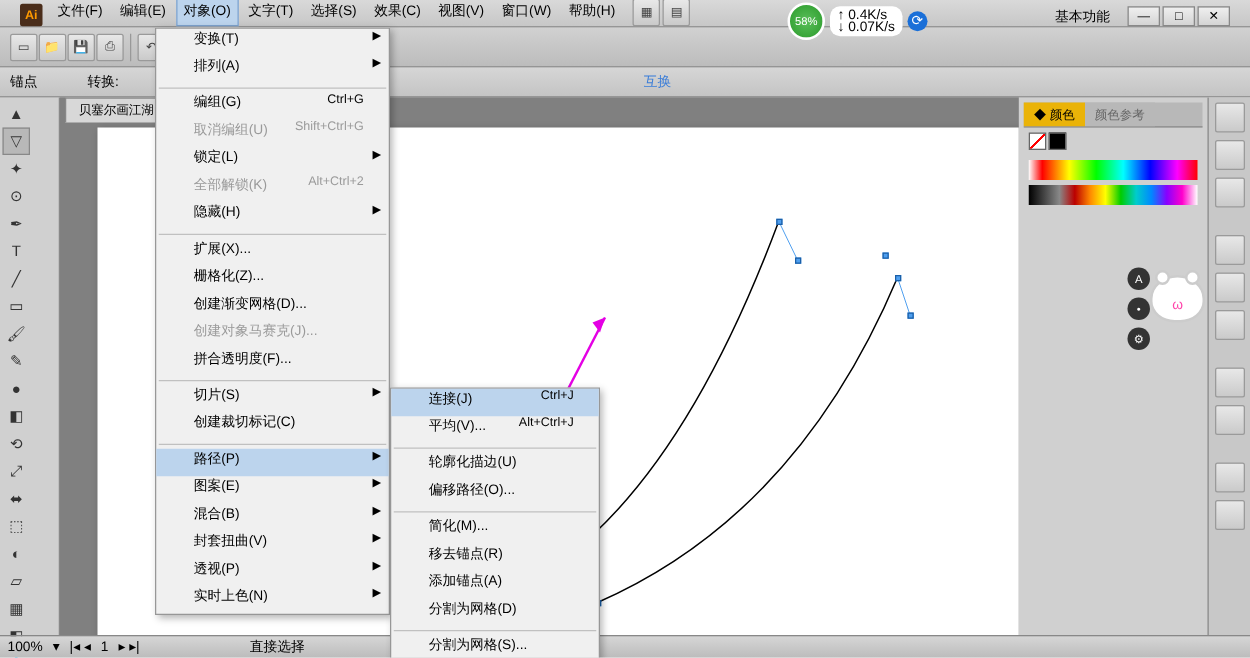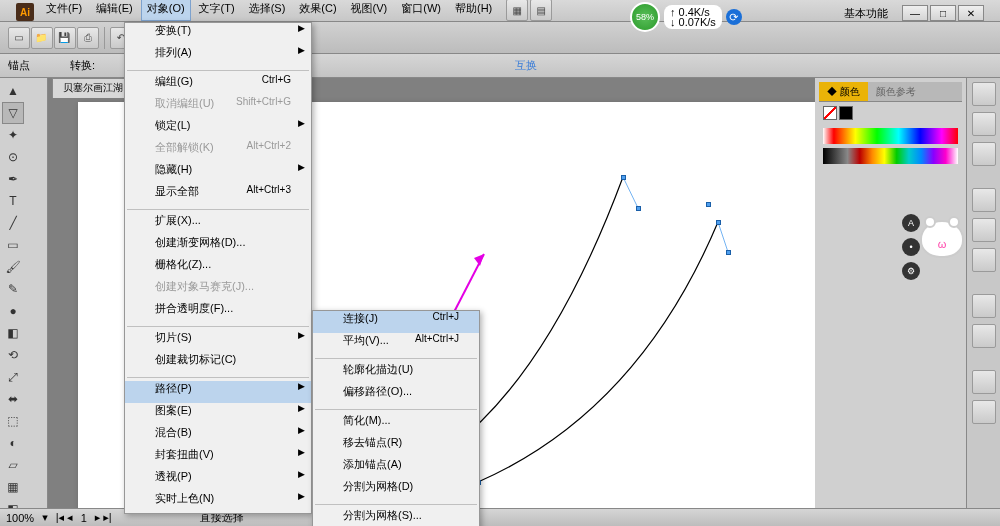--- a/index.html
+++ b/index.html
@@ -226,33 +226,29 @@
       <span class="arr">▶</span>
     </div>
     <div class="mi disabled">
       <span>全部解锁(K)</span>
       <span class="sc">Alt+Ctrl+2</span>
     </div>
     <div class="mi">
       <span>隐藏(H)</span>
       <span class="arr">▶</span>
     </div>
-    <div class="mi">
-      <span>显示全部</span>
-      <span class="sc">Alt+Ctrl+3</span>
-    </div>
     <div class="msep"></div>
     <div class="mi">
       <span>扩展(X)...</span>
     </div>
     <div class="mi">
+      <span>栅格化(Z)...</span>
+    </div>
+    <div class="mi">
       <span>创建渐变网格(D)...</span>
-    </div>
-    <div class="mi">
-      <span>栅格化(Z)...</span>
     </div>
     <div class="mi disabled">
       <span>创建对象马赛克(J)...</span>
     </div>
     <div class="mi">
       <span>拼合透明度(F)...</span>
     </div>
     <div class="msep"></div>
     <div class="mi">
       <span>切片(S)</span>

